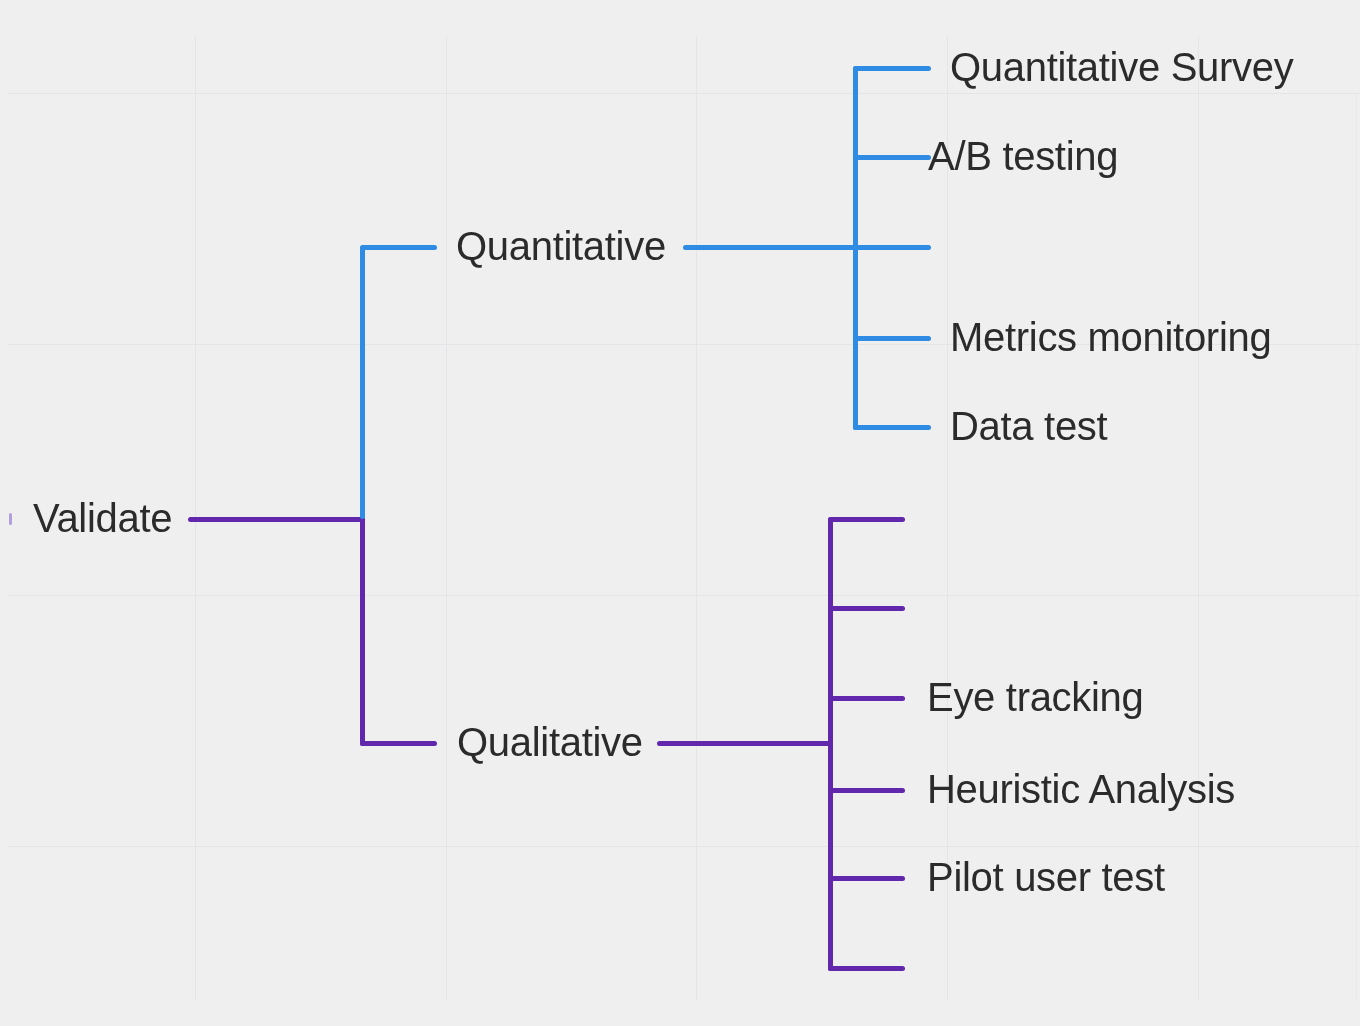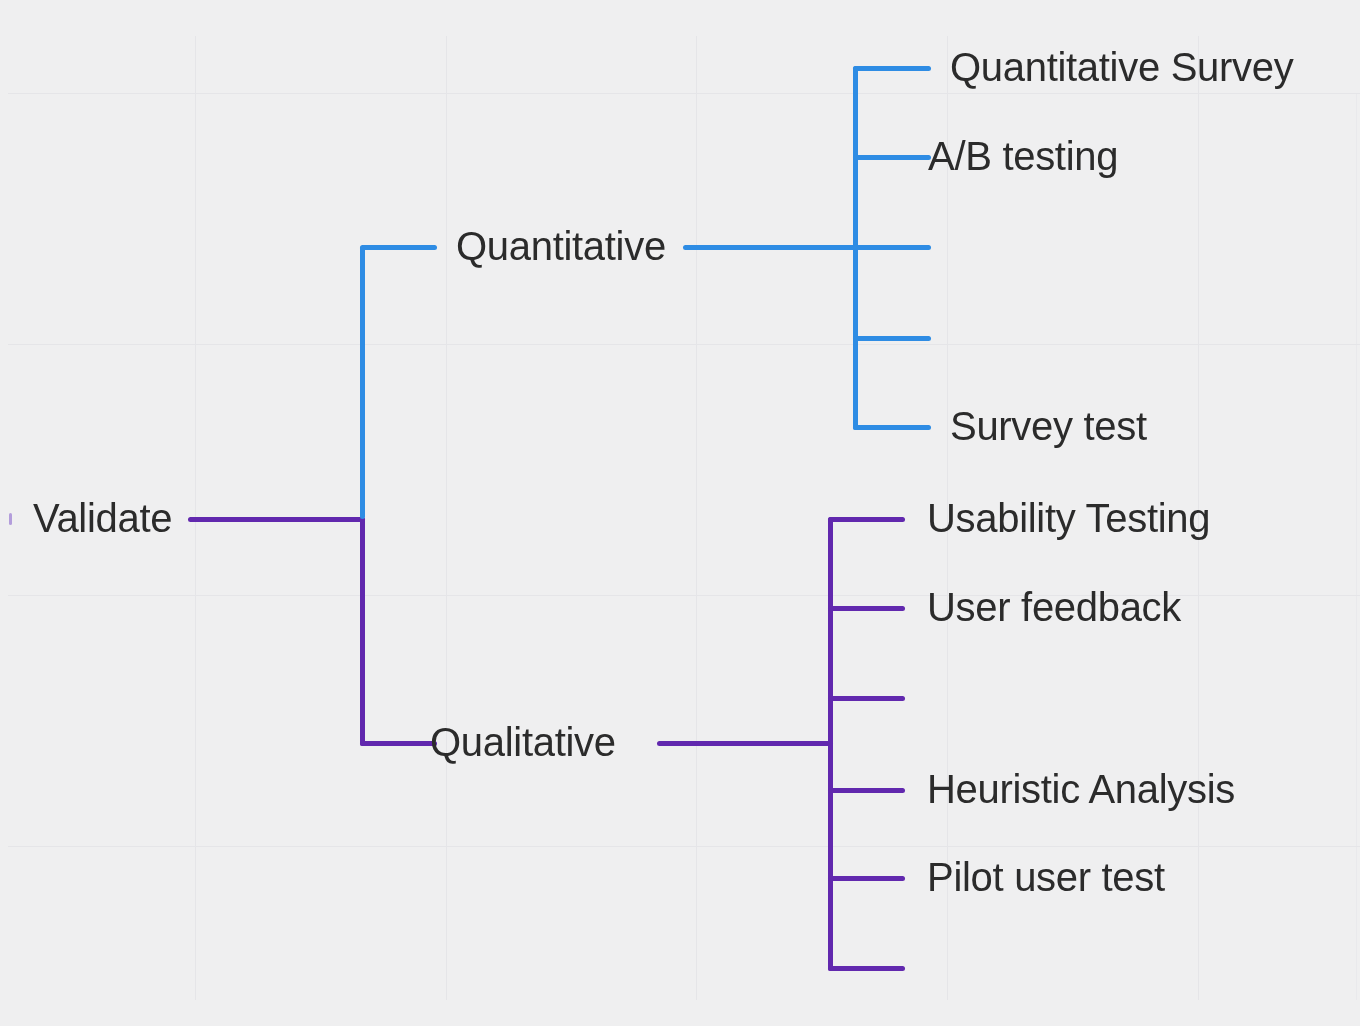--- a/index.html
+++ b/index.html
@@ -78,21 +78,21 @@
   <div class="line blue h5" style="left:853px; top:155px; width:78px"></div>
   <div class="line blue h5" style="left:853px; top:245px; width:78px"></div>
   <div class="line blue h5" style="left:853px; top:336px; width:78px"></div>
   <div class="line blue h5" style="left:853px; top:425px; width:78px"></div>
 
   <div class="node" style="left:456px; top:247px">Quantitative</div>
 
   <div class="node" style="left:33px; top:519px">Validate</div>
   <div class="node" style="left:950px; top:68px">Quantitative Survey</div>
   <div class="node" style="left:928px; top:157px">A/B testing</div>
-  <div class="node" style="left:950px; top:427px">Survey test</div>
+  <div class="node" style="left:950px; top:338px">Metrics monitoring</div>
+  <div class="node" style="left:950px; top:427px">Data test</div>
 
-  <div class="node" style="left:430px; top:743px">Qualitative</div>
-  <div class="node" style="left:927px; top:519px">Usability Testing</div>
-  <div class="node" style="left:927px; top:608px">User feedback</div>
+  <div class="node" style="left:457px; top:743px">Qualitative</div>
+  <div class="node" style="left:927px; top:698px">Eye tracking</div>
   <div class="node" style="left:927px; top:878px">Pilot user test</div>
   <div class="node" style="left:927px; top:790px">Heuristic Analysis</div>
 
 </div>
 
 </body></html>

